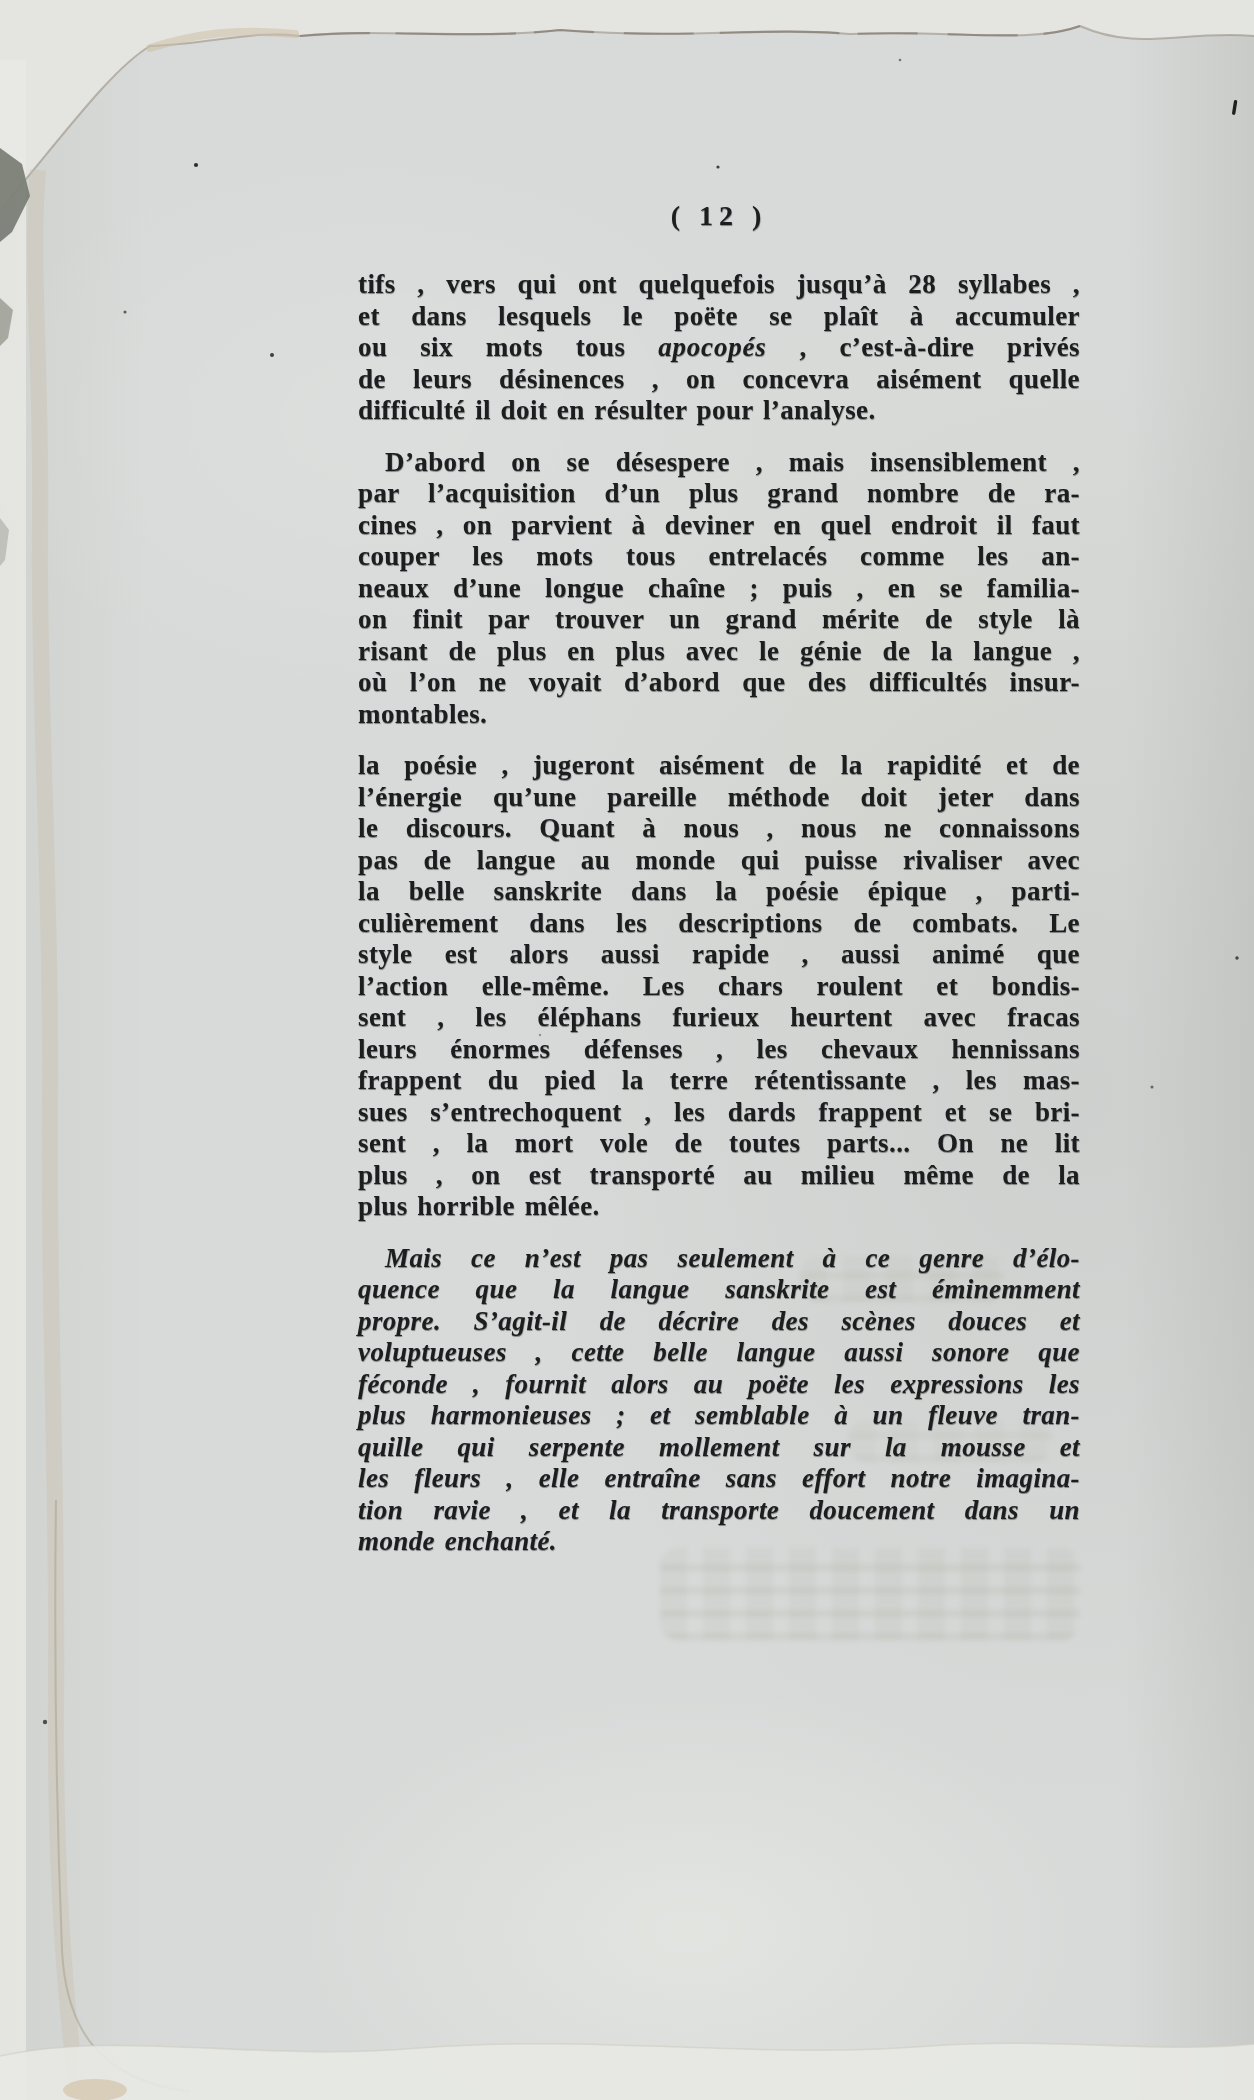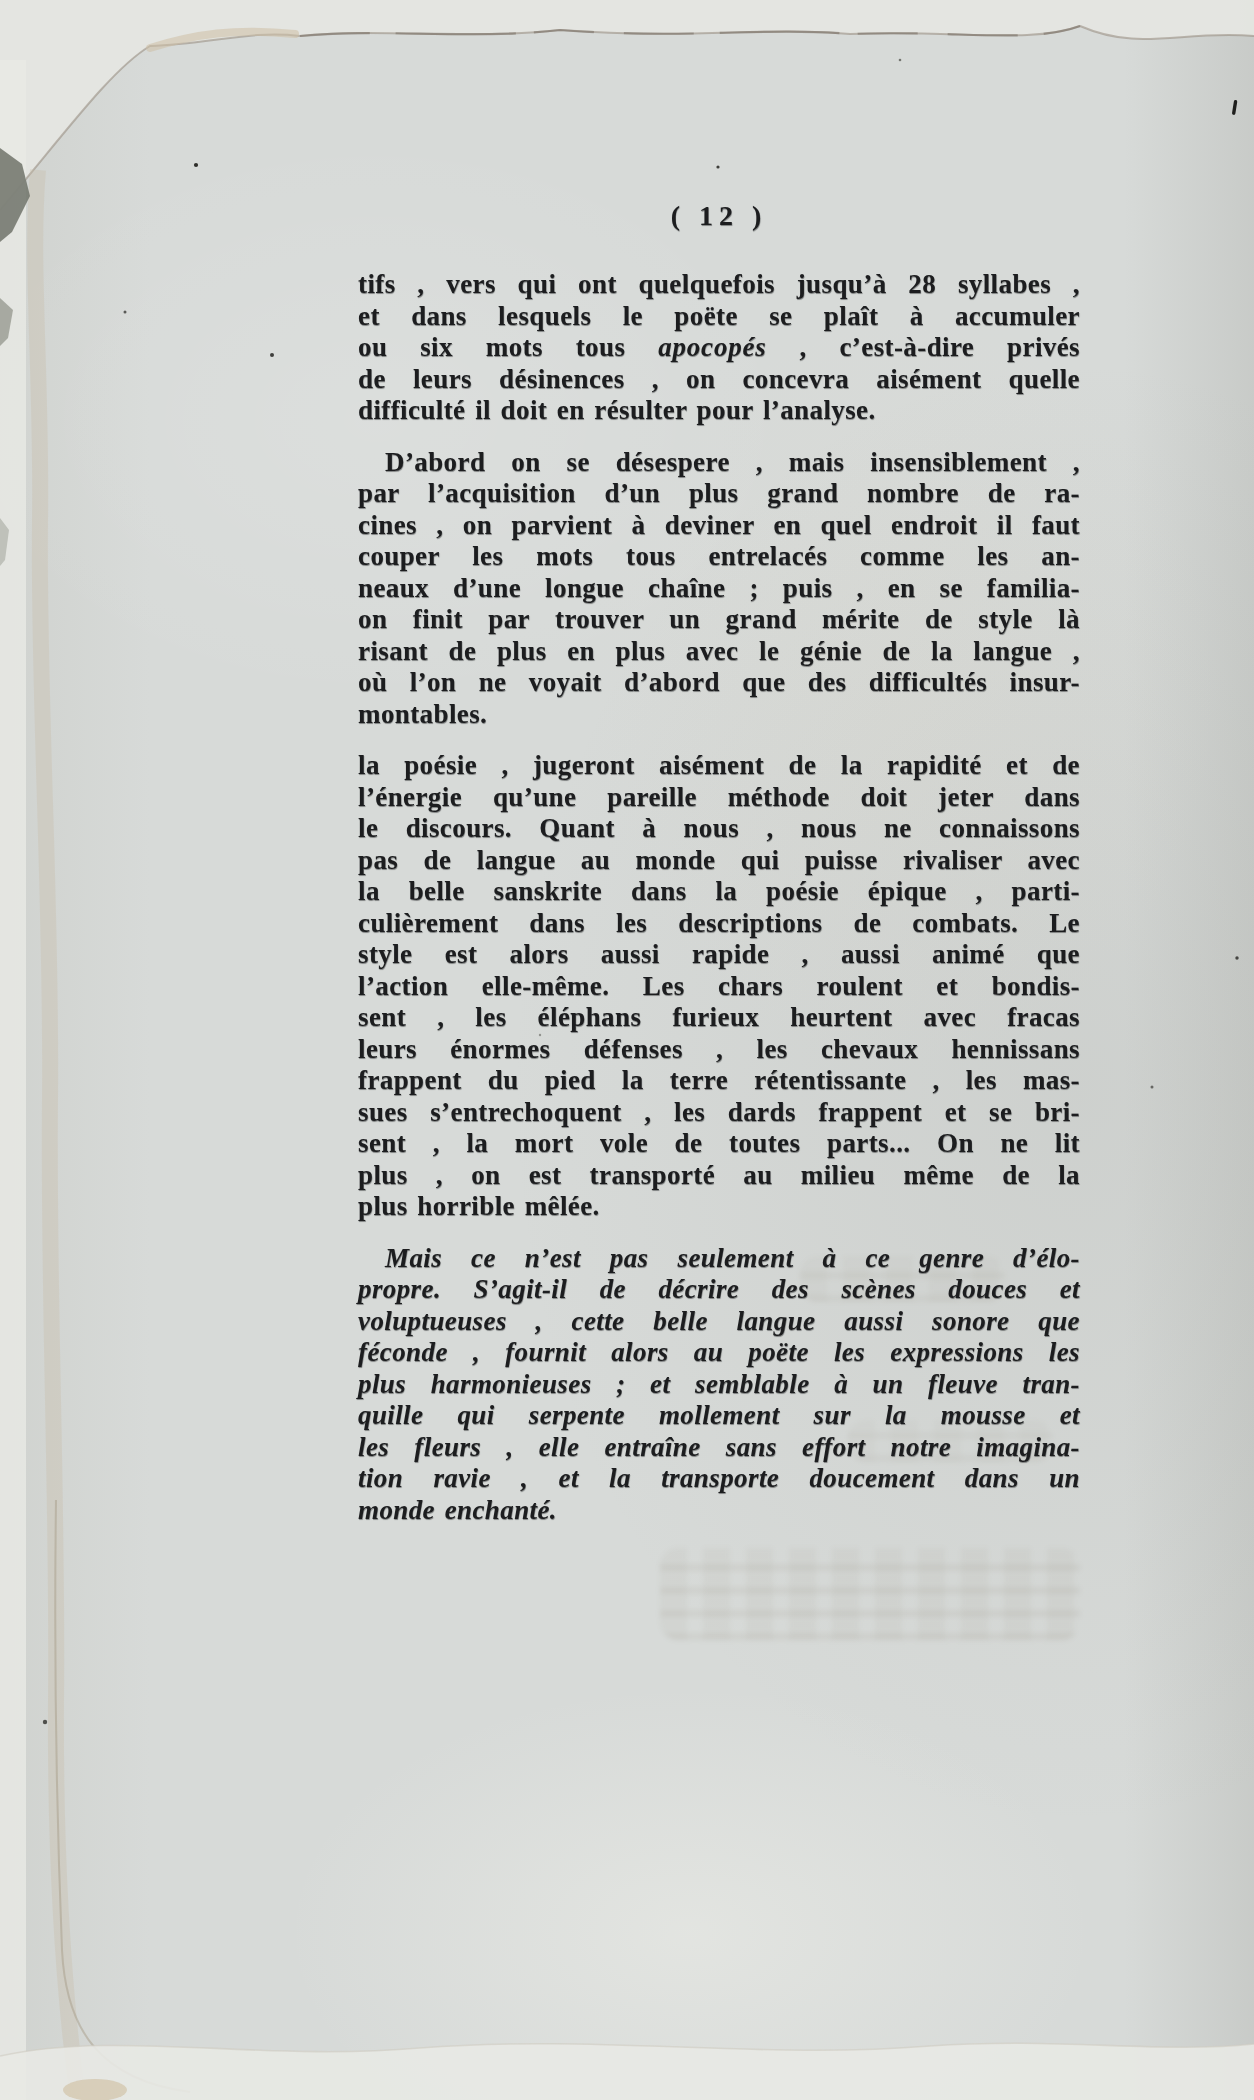--- a/index.html
+++ b/index.html
@@ -149,20 +149,21 @@
         <div class="line">sent , les éléphans furieux heurtent avec fracas</div>
         <div class="line">leurs énormes défenses , les chevaux hennissans</div>
         <div class="line">frappent du pied la terre rétentissante , les mas-</div>
         <div class="line">sues s’entrechoquent , les dards frappent et se bri-</div>
         <div class="line">sent , la mort vole de toutes parts... On ne lit</div>
         <div class="line">plus , on est transporté au milieu même de la</div>
         <div class="line last">plus horrible mêlée.</div>
       </div>
       <div class="para indent">
         <div class="line first">Mais ce n’est pas seulement à ce genre d’élo-</div>
+        <div class="line">quence que la langue sanskrite est éminemment</div>
         <div class="line">propre. S’agit-il de décrire des scènes douces et</div>
         <div class="line">voluptueuses , cette belle langue aussi sonore que</div>
         <div class="line">féconde , fournit alors au poëte les expressions les</div>
         <div class="line">plus harmonieuses ; et semblable à un fleuve tran-</div>
         <div class="line">quille qui serpente mollement sur la mousse et</div>
         <div class="line">les fleurs , elle entraîne sans effort notre imagina-</div>
         <div class="line">tion ravie , et la transporte doucement dans un</div>
         <div class="line last">monde enchanté.</div>
       </div>
     </div>

